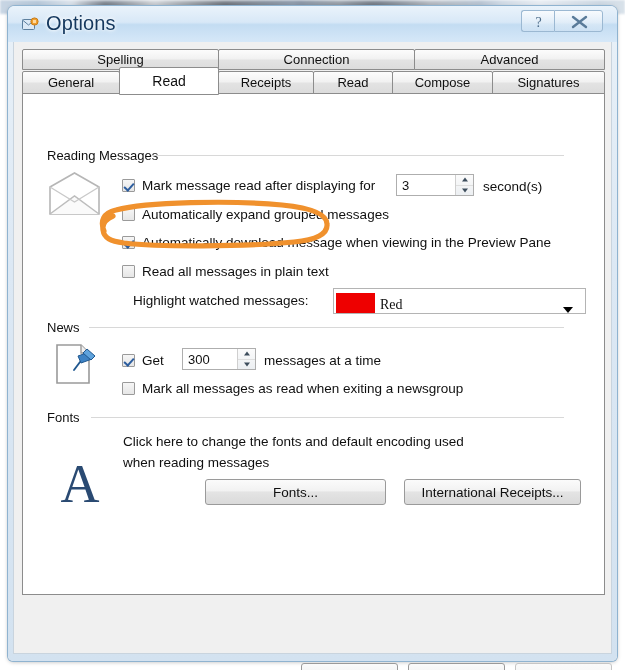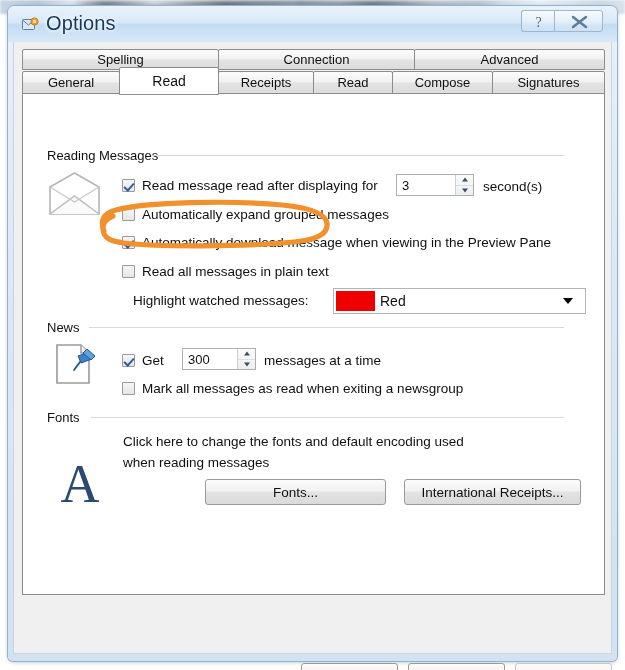--- a/index.html
+++ b/index.html
@@ -158,21 +158,21 @@
   .arw { position: absolute; left: 50%; top: 50%; width: 0; height: 0; }
   .arw.up   { transform: translate(-50%,-60%); border-left: 3.5px solid transparent; border-right: 3.5px solid transparent; border-bottom: 4px solid #3d4d5c; }
   .arw.down { transform: translate(-50%,-40%); border-left: 3.5px solid transparent; border-right: 3.5px solid transparent; border-top: 4px solid #3d4d5c; }
 
   .static-text { position: absolute; font-size: 13.5px; color: #101010; white-space: nowrap; }
 
   
   #combo {
     position: absolute; left: 310px; top: 243px; width: 253px; height: 26px;
     border: 1px solid #b4b4b4; background: #ffffff; box-sizing: border-box;
-    display: flex; align-items: center; cursor: pointer;
+    display: flex; align-items: flex-end; cursor: pointer; font-family: Liberation Serif, serif;
   }
   #combo-swatch { width: 39px; height: 20px; margin-left: 2px; flex: 0 0 auto; }
   #combo-text { font-size: 14px; color: #101010; margin-left: 5px; flex: 1; }
   #combo-arrow {
     width: 0; height: 0; margin-right: 12px;
     border-left: 5px solid transparent; border-right: 5px solid transparent;
     border-top: 6px solid #000000;
   }
 
   
@@ -266,21 +266,21 @@
       <span style="position:absolute;left:23px;top:77px">
         <svg width="57" height="46" viewBox="0 0 57 46">
           <path d="M4 16 L28.5 2 L53 16 L53 43 L4 43 Z" fill="#ffffff" stroke="#b6b6b6" stroke-width="1.6"></path>
           <path d="M4 43 L28.5 25 L53 43" fill="#fafafa" stroke="#bdbdbd" stroke-width="1.5"></path>
           <path d="M4 16 L28.5 31 L53 16" fill="none" stroke="#c9c9c9" stroke-width="1.3"></path>
         </svg>
       </span>
 
       <div class="cb-row" style="left:99px;top:84px">
         <span class="cbox checked"></span>
-        <span class="cb-label">Read message read after displaying for</span>
+        <span class="cb-label">Mark message read after displaying for</span>
       </div>
       <div class="spin" style="left:373px;top:80px;width:78px">
         <span class="val">3</span>
         <span class="btns">
           <div>
               <i class="arw up"></i>
             </div>
           <div>
               <i class="arw down"></i>
             </div>

